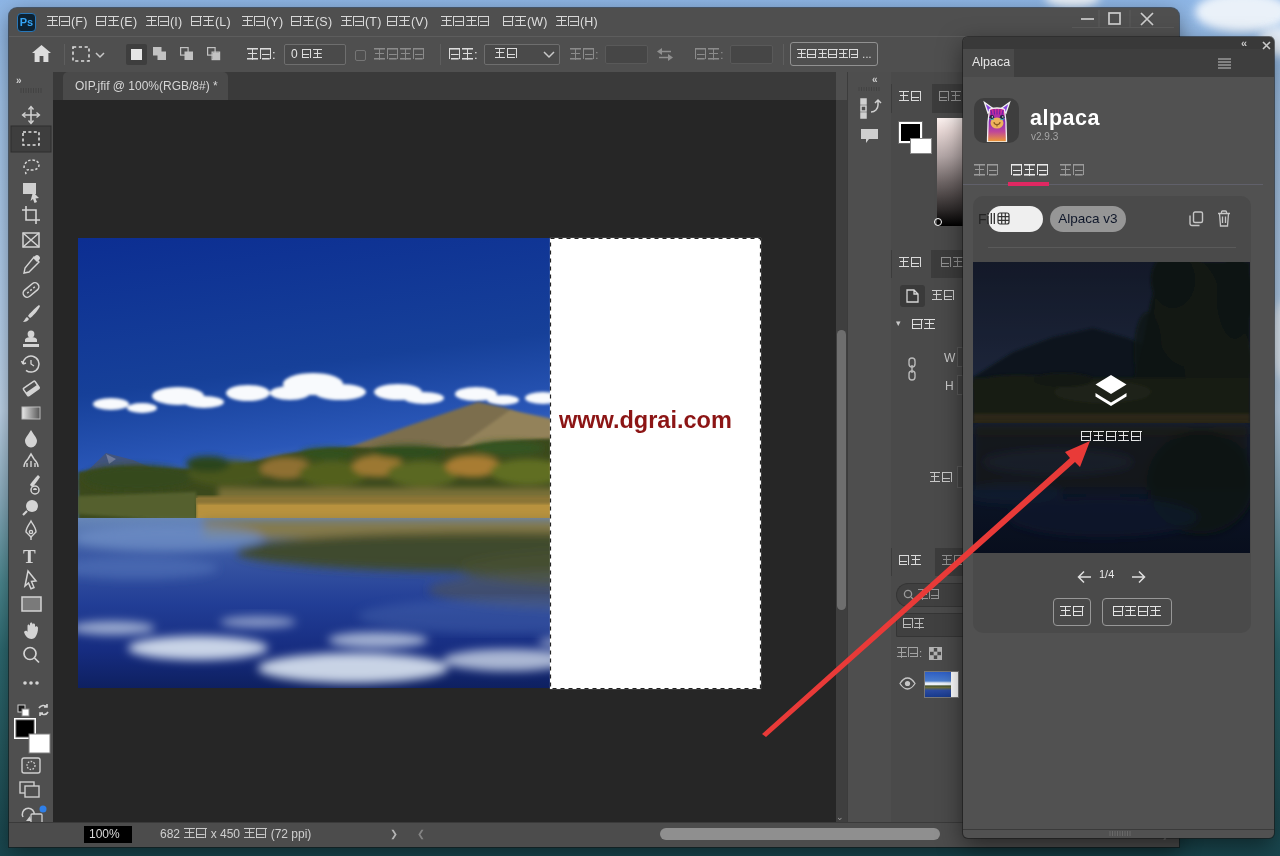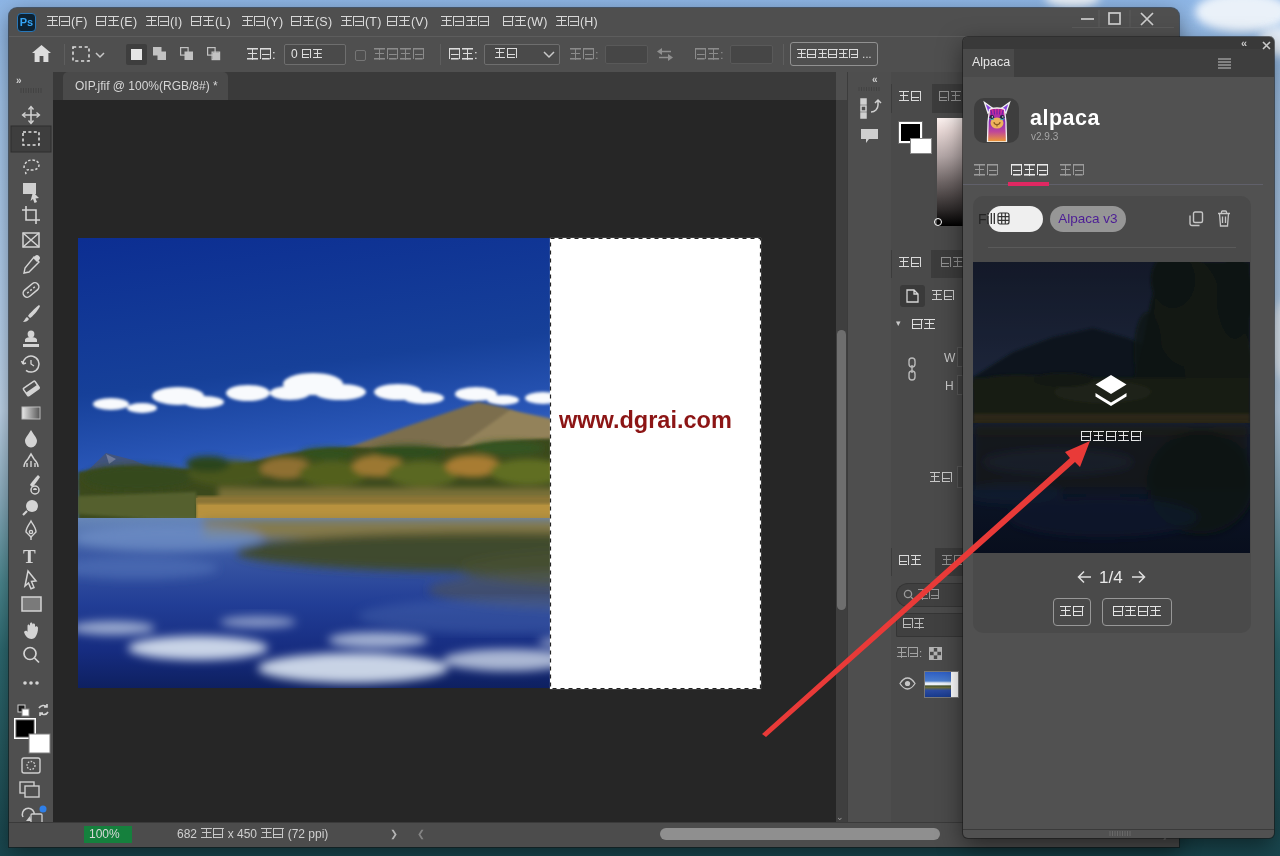--- a/index.html
+++ b/index.html
@@ -388,22 +388,22 @@
 
 <svg class="abs" style="left:548px;top:236px" width="215" height="455" viewBox="0 0 215 455">
 <rect x="2.5" y="2.5" width="210" height="450" fill="none" stroke="#fdfdfd" stroke-width="1.2"></rect>
 <rect x="2.5" y="2.5" width="210" height="450" fill="none" stroke="#222" stroke-width="1.2" stroke-dasharray="4 4"></rect>
 </svg>
 
 <div class="abs" style="left:836px;top:100px;width:11px;height:722px;background:#3f3f3f"></div>
 <div class="abs" style="left:837px;top:330px;width:9px;height:280px;background:#6e6e6e;border-radius:5px"></div>
 <div id="statusbar">
 <div class="abs" style="left:9px;top:822px;width:1170px;height:25px;background:#4c4c4c;border-top:1px solid #3a3a3a"></div>
-<div class="abs" style="left:84px;top:826px;width:48px;height:17px;background:#15803d;color:#d9d9d9;font-size:12px;line-height:17px;padding-left:5px">100%</div>
-<div class="abs" style="left:177px;top:827px;color:#cfcfcf;font-size:12px">682 <i class="z"></i><i class="z2"></i> x 450 <i class="z"></i><i class="z2"></i> (72 ppi)</div>
+<div class="abs" style="left:84px;top:826px;width:48px;height:17px;background:#000000;color:#d9d9d9;font-size:12px;line-height:17px;padding-left:5px">100%</div>
+<div class="abs" style="left:160px;top:827px;color:#cfcfcf;font-size:12px">682 <i class="z"></i><i class="z2"></i> x 450 <i class="z"></i><i class="z2"></i> (72 ppi)</div>
 <div class="abs" style="left:390px;top:828px;color:#b5b5b5;font-size:9.5px">❯</div>
 <div class="abs" style="left:417px;top:828px;color:#848484;font-size:9.5px">❮</div>
 <div class="abs" style="left:660px;top:828px;width:280px;height:12px;background:#8f8f8f;border-radius:6px"></div>
 <div class="abs" style="left:1162px;top:828px;color:#b5b5b5;font-size:9.5px">❯</div>
 <div class="abs" style="left:836px;top:812px;color:#9a9a9a;font-size:9px">⌄</div>
 </div>
 
 <div id="dock">
 
 <div class="abs" style="left:847px;top:72px;width:44px;height:750px;background:#4e4e4e;border-left:1px solid #3c3c3c"></div>
@@ -541,21 +541,21 @@
 
 <div class="abs" style="left:973px;top:196px;width:278px;height:437px;background:#4a4a4a;border-radius:10px"></div>
 <div class="abs" style="left:988px;top:206px;width:55px;height:26px;background:#efefef;border-radius:13px"></div>
 <svg class="abs" style="left:997px;top:212px" width="13" height="13" viewBox="0 0 13 13">
       <g fill="none" stroke="#333" stroke-width="1.2">
         <rect x="1" y="1" width="11" height="11" rx="2"></rect>
         <path d="M4.7 1 V12 M8.3 1 V12 M1 4.7 H12 M1 8.3 H12"></path>
       </g>
     </svg>
 <span class="abs" style="left:978px;top:211px;color:#242424;font-size:14px">Fill</span>
-<div class="abs" style="left:1050px;top:206px;width:76px;height:26px;background:#969696;border-radius:13px;color:#4c1d95;font-size:13.5px;text-align:center;line-height:26px">Alpaca v3</div>
+<div class="abs" style="left:1050px;top:206px;width:76px;height:26px;background:#969696;border-radius:13px;color:#0f172a;font-size:13.5px;text-align:center;line-height:26px">Alpaca v3</div>
 <svg class="abs" style="left:1189px;top:211px" width="15" height="16" viewBox="0 0 15 16">
       <g fill="none" stroke="#c6c6c6" stroke-width="1.4">
         <rect x="4.5" y="1" width="9" height="10.5" rx="1.5"></rect>
         <path d="M10.5 14.5 H3 a2 2 0 0 1 -2 -2 V4.5"></path>
       </g>
     </svg>
 <svg class="abs" style="left:1217px;top:210px" width="14" height="17" viewBox="0 0 14 17">
       <g fill="none" stroke="#c6c6c6" stroke-width="1.3">
         <path d="M1 3.5 H13 M4.5 3.5 V2 a1 1 0 0 1 1 -1 h3 a1 1 0 0 1 1 1 v1.5 M2.5 3.5 L3.5 16 h7 L11.5 3.5 M5.5 6.5 v6.5 M8.5 6.5 v6.5"></path>
       </g>
@@ -610,21 +610,21 @@
 <g transform="translate(138,130)" fill="#fff">
 <path d="M0 -17 L15.5 -7.5 L0 2 L-15.5 -7.5 Z"></path>
 <path d="M-15.5 1 L-10 4.4 L0 10.5 L10 4.4 L15.5 1 L15.5 4.5 L0 14 L-15.5 4.5 Z"></path>
 </g>
 </svg>
 <span class="abs" style="left:1080px;top:430px;color:#f0f0f0;font-size:12.5px"><i class="z2"></i><i class="z"></i><i class="z2"></i><i class="z"></i><i class="z2"></i></span>
 
 <svg class="abs" style="left:1077px;top:570px" width="15" height="14" viewBox="0 0 15 14">
       <path d="M7 1.5 L1.5 7 L7 12.5 M1.5 7 H14" stroke="#e0e0e0" stroke-width="1.5" fill="none"></path>
     </svg>
-<span class="abs" style="left:1099px;top:568px;color:#e8e8e8;font-size:17px">1/4</span>
+<span class="abs" style="left:1099px;top:568px;color:#e8e8e8;font-size:11px">1/4</span>
 <svg class="abs" style="left:1131px;top:570px" width="15" height="14" viewBox="0 0 15 14">
       <path d="M8 1.5 L13.5 7 L8 12.5 M1 7 H13.5" stroke="#e0e0e0" stroke-width="1.5" fill="none"></path>
     </svg>
 
 <div class="abs" style="left:1053px;top:598px;width:38px;height:28px;border:1px solid #989898;border-radius:4px;color:#ececec;font-size:12.5px;text-align:center;line-height:26px"><i class="z"></i><i class="z2"></i></div>
 <div class="abs" style="left:1102px;top:598px;width:70px;height:28px;border:1px solid #989898;border-radius:4px;color:#ececec;font-size:12.5px;text-align:center;line-height:26px"><i class="z2"></i><i class="z"></i><i class="z2"></i><i class="z"></i></div>
 
 <div class="abs" style="left:963px;top:829px;width:311px;height:1px;background:#3a3a3a"></div>
 <svg class="abs" style="left:1109px;top:831px" width="22" height="5" viewBox="0 0 22 5">
       <g stroke="#6a6a6a" stroke-width="1">

